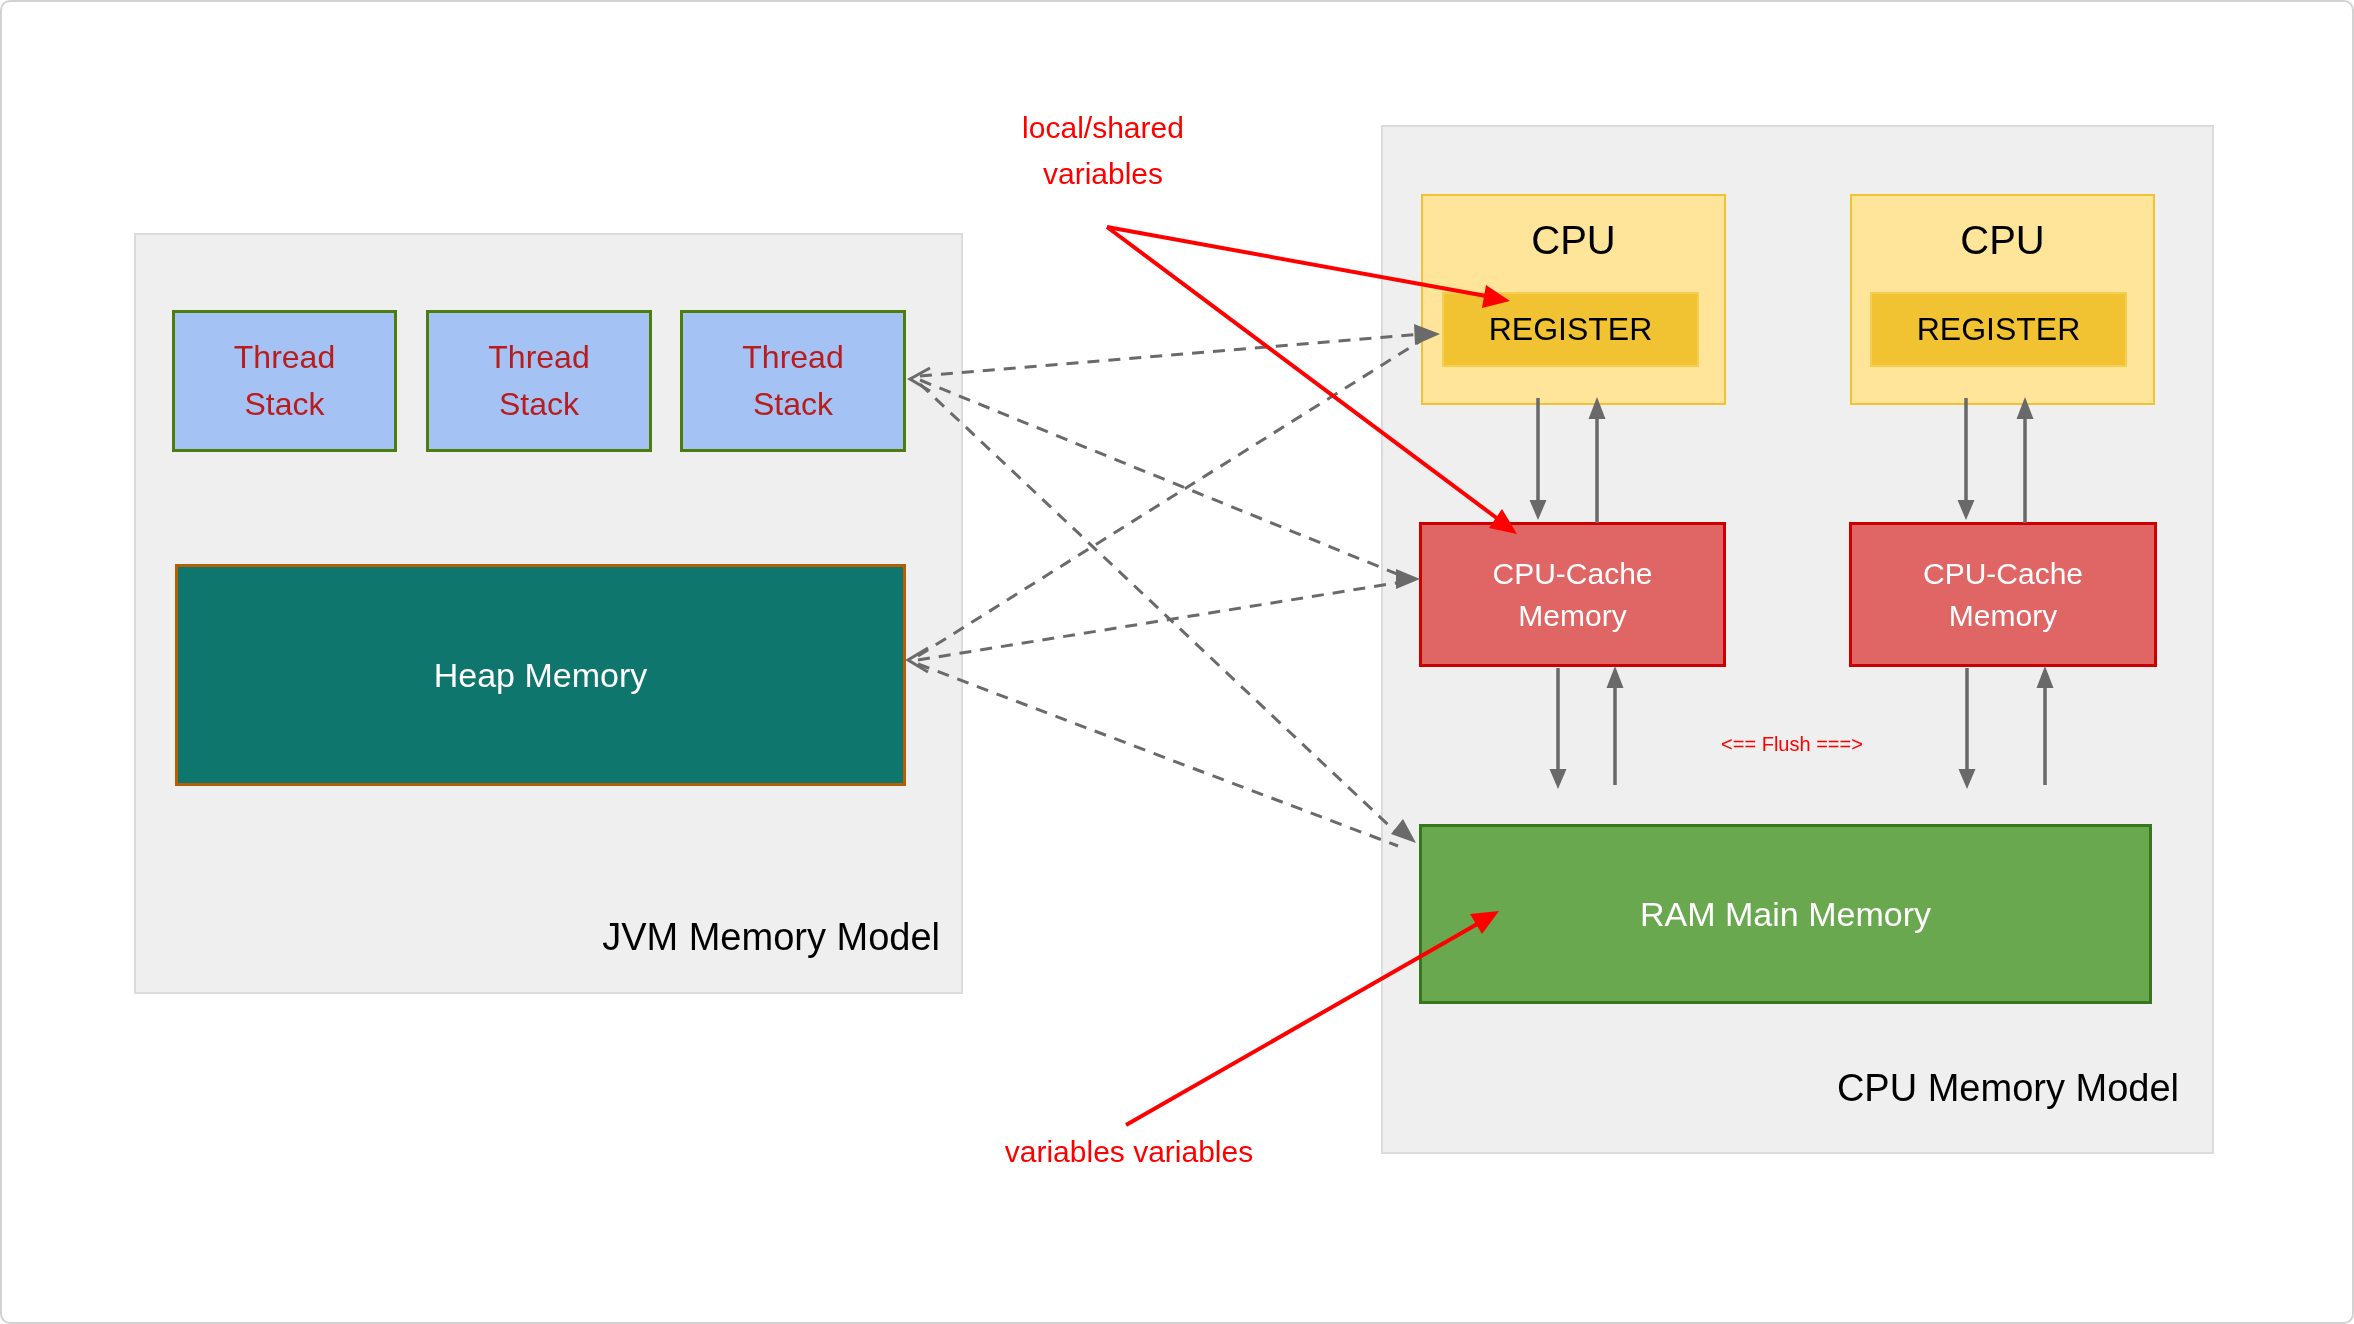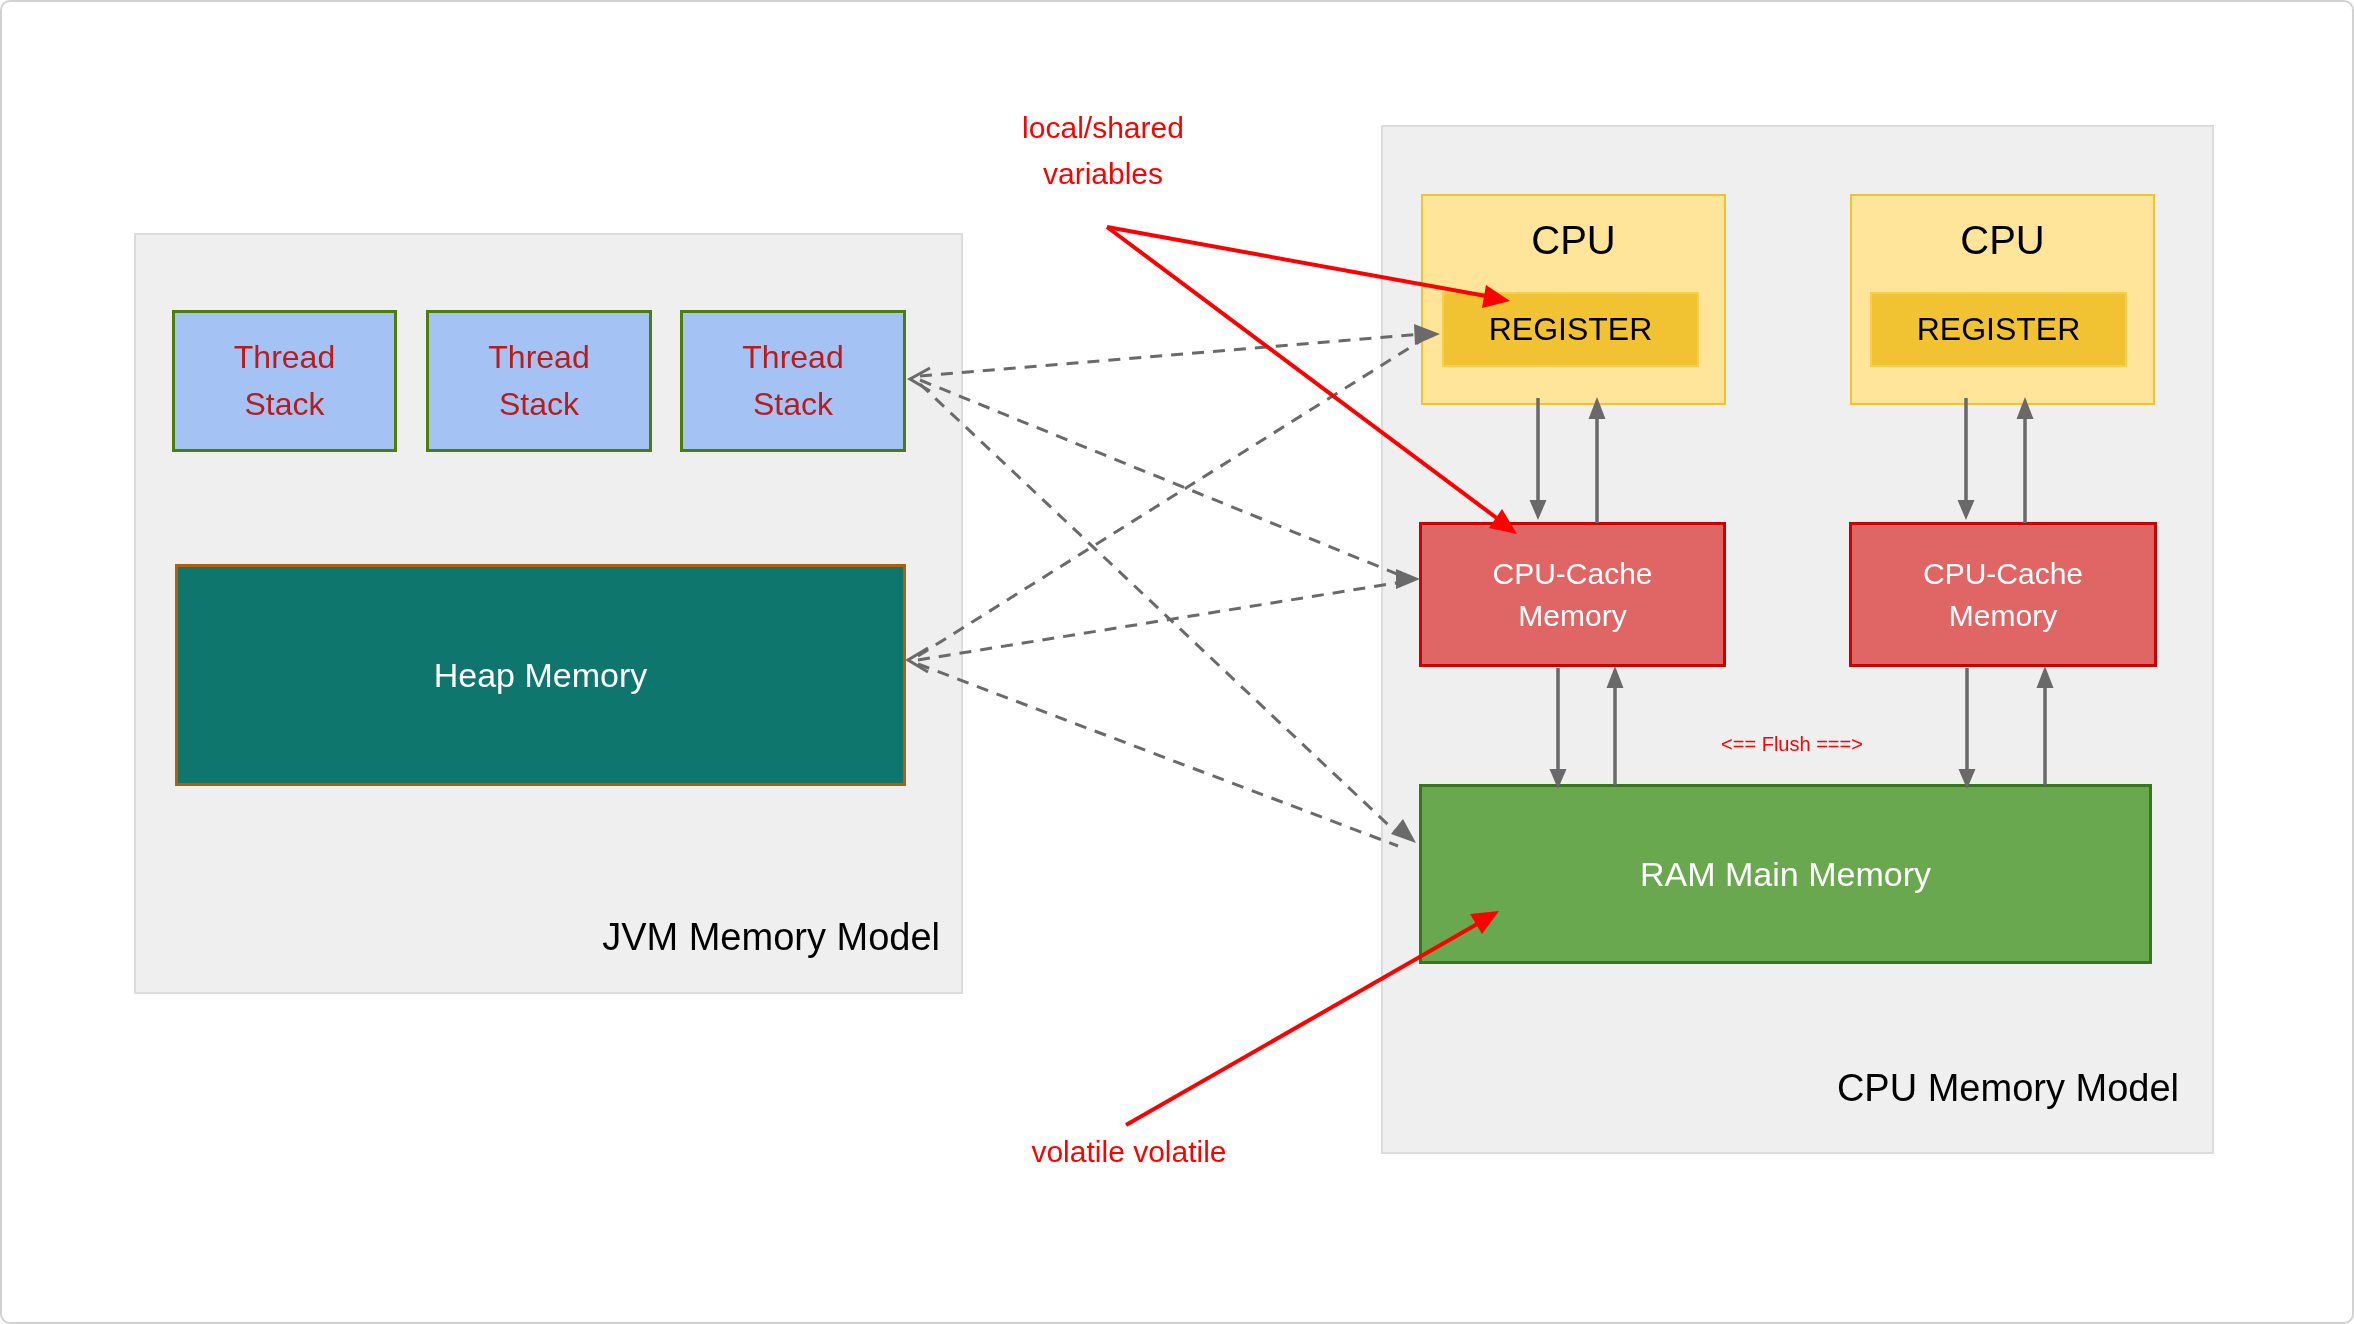--- a/index.html
+++ b/index.html
@@ -11,21 +11,21 @@
   }
   .panel{position:absolute;background:#efefef;border:2px solid #dcdcdc;}
   .panel-title{position:absolute;color:#000;font-size:38px;line-height:60px;text-align:right;}
   .box{position:absolute;display:flex;align-items:center;justify-content:center;text-align:center;}
   .thread-stack{background:#a4c2f4;border:3px solid #4d7c0f;color:#b91c1c;font-size:32px;line-height:47px;}
   .heap{background:#0f766e;border:3px solid #b45f06;color:#fff;font-size:34px;}
   .cpu-box{background:#ffe599;border:2px solid #f1c232;}
   .cpu-label{position:absolute;left:0;right:0;top:20px;text-align:center;color:#000;font-size:40px;line-height:48px;}
   .register{position:absolute;background:#f1c232;border:2px solid #f6cf52;display:flex;align-items:center;justify-content:center;color:#000;font-size:32px;}
   .cache{background:#e06666;border:3px solid #cc0000;color:#fff;font-size:30px;line-height:42px;}
-  .ram{background:#6aa84f;border:3px solid #38761d;color:#fff;font-size:34px;}
+  .ram{background:#6aa84f;border:3px solid #38761d;color:#fff;font-size:34px;margin-top:40px;}
   .red-note{position:absolute;color:#fe0000;text-align:center;font-size:30px;line-height:46px;}
   .flush{position:absolute;color:#fe0000;text-align:center;font-size:20px;line-height:32px;}
   svg.overlay{position:absolute;left:0;top:0;width:2354px;height:1324px;pointer-events:none;z-index:6;}
 </style>
 </head>
 <body>
 
 <div class="canvas">
 
   <div class="panel" style="left:132px;top:231px;width:829px;height:761px;">
@@ -90,21 +90,21 @@
     <span>RAM Main Memory</span>
   </div>
 
   <div class="panel-title" style="left:1700px;top:1056px;width:477px;">CPU Memory Model</div>
 
   <div class="red-note" style="left:950px;top:103px;width:302px;">
     <div>local/shared</div>
     <div>variables</div>
   </div>
 
-  <div class="red-note" style="left:977px;top:1133px;width:300px;line-height:34px;">volatile volatile</div>
+  <div class="red-note" style="left:977px;top:1133px;width:300px;line-height:34px;">variables variables</div>
 
   <div class="flush" style="left:1640px;top:726px;width:300px;">&lt;== Flush ===&gt;</div>
 
   <svg class="overlay" viewBox="0 0 2354 1324">
 
     <g stroke="#6a6a6a" stroke-width="3" fill="none" stroke-dasharray="12 9">
       <path d="M918 374 L1420 332"></path>
       <path d="M918 378 L1400 574"></path>
       <path d="M918 382 L1396 832"></path>
       <path d="M916 654 L1420 338"></path>

